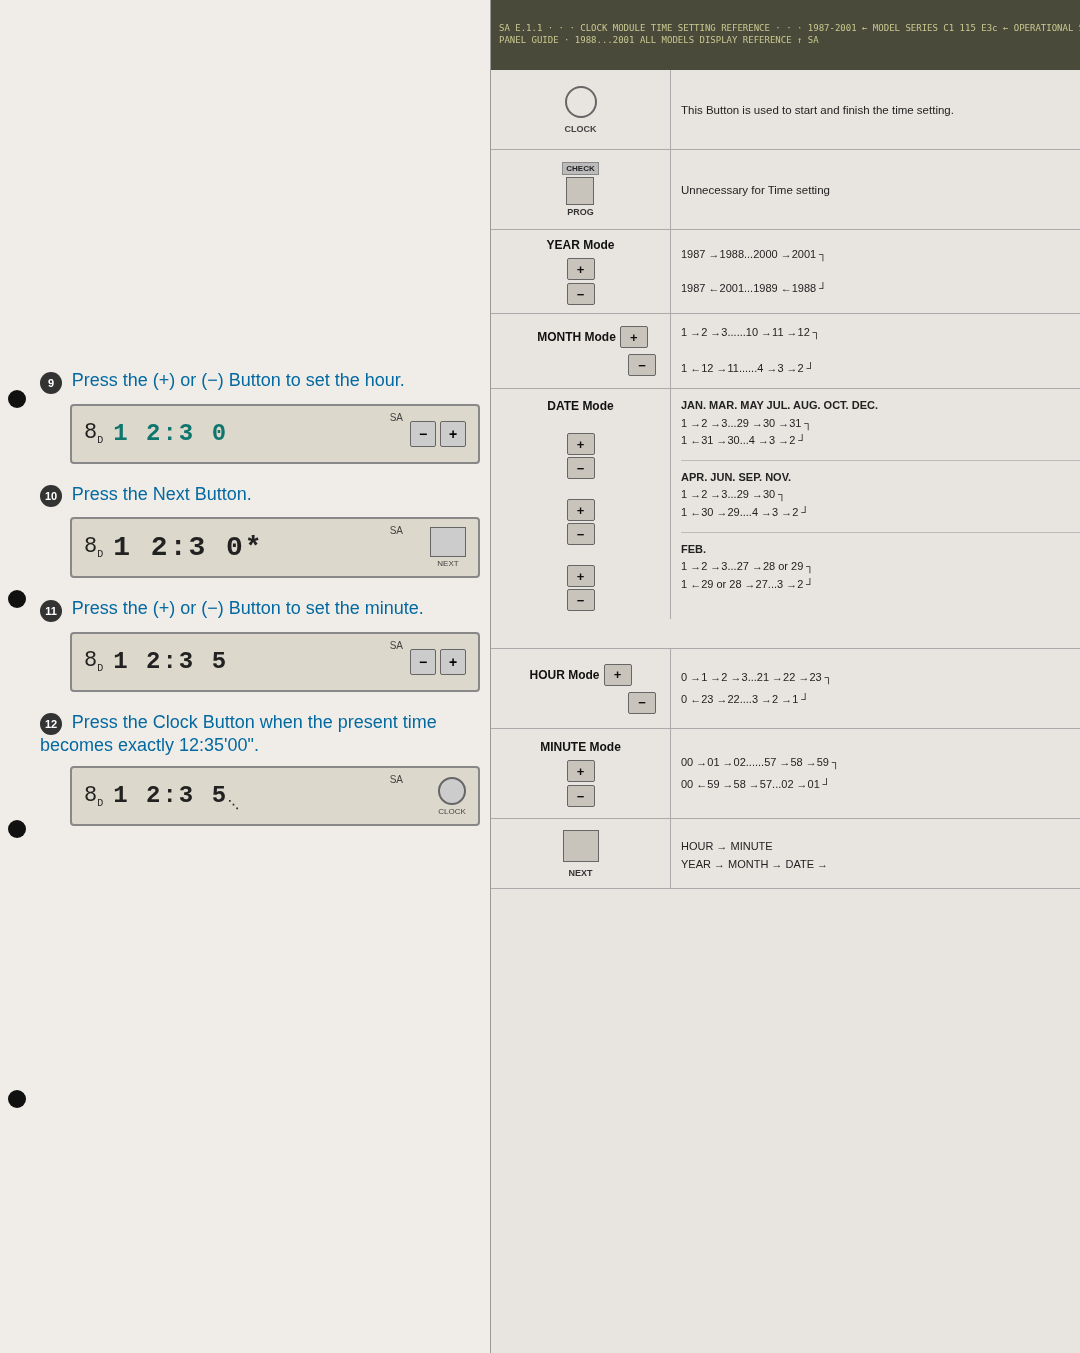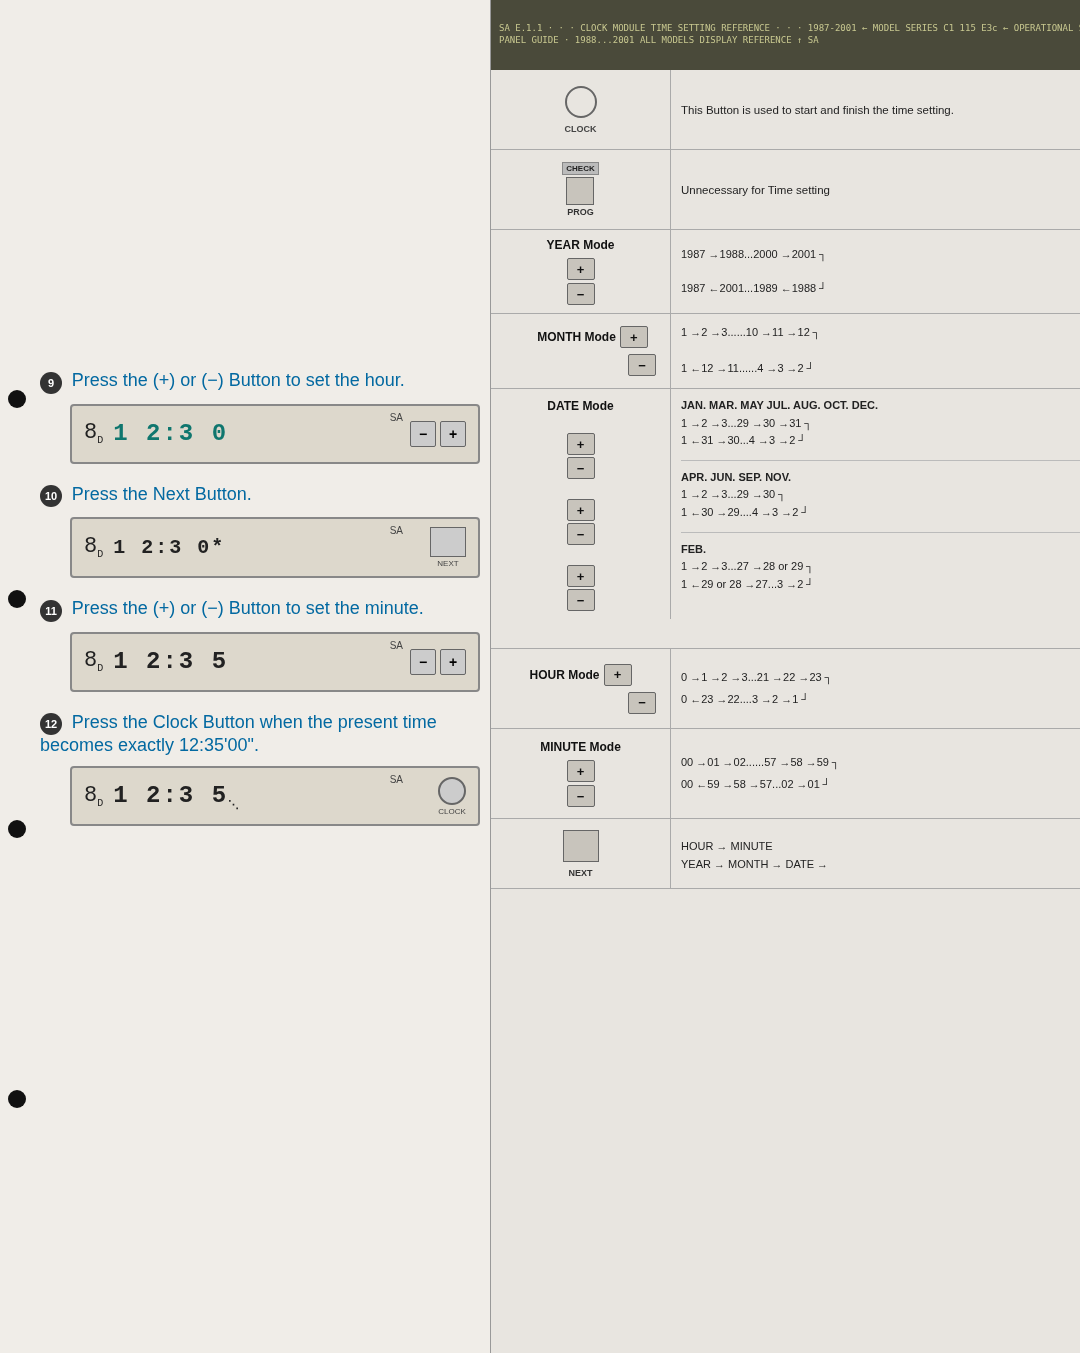--- a/index.html
+++ b/index.html
@@ -254,21 +254,21 @@
       </div>
     </div>
 
     <div class="step" style="margin-top:20px;">
       <span class="step-number">10</span>
       <span class="step-text">Press the Next Button.</span>
       <div class="display-box">
         <span style="position:absolute;top:6px;right:75px;font-size:10px;color:#444;">SA</span>
         <div class="display-content">
           <span class="display-day">8<sub style="font-size:10px;">D</sub></span>
-          <span style="font-size:20px;font-family:'Courier New',monospace;color:#222;font-weight:bold;letter-spacing:2px;">1 2:3 0*</span>
+          <span style="font-size:28px;font-family:'Courier New',monospace;color:#222;font-weight:bold;letter-spacing:2px;">1 2:3 0*</span>
         </div>
         <div style="display:flex;flex-direction:column;align-items:center;">
           <div style="width:36px;height:30px;border:1.5px solid #666;background:#ccc;display:flex;align-items:center;justify-content:center;"></div>
           <div style="font-size:8px;color:#444;margin-top:2px;">NEXT</div>
         </div>
       </div>
     </div>
 
     <div class="step" style="margin-top:20px;">
       <span class="step-number">11</span>

